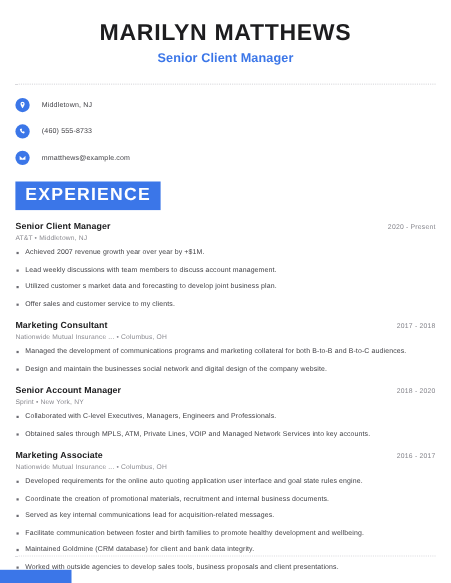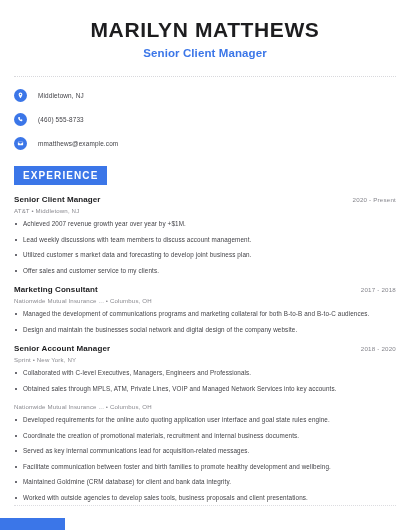--- a/index.html
+++ b/index.html
@@ -80,21 +80,21 @@
 
   
   .section {
     padding: 0 14px;
     margin-top: 14px;
   }
   .section-badge {
     display: inline-block;
     background: #3b76e8;
     color: #ffffff;
-    font-size: 10px;
+    font-size: 16px;
     font-weight: bold;
     letter-spacing: 1.1px;
     padding: 4px 9px 4px 9px;
   }
 
   
   .job {
     margin-top: 10px;
   }
   .job:first-of-type { margin-top: 11px; }
@@ -245,20 +245,24 @@
       </div>
       <div class="job-company">Sprint  •  New York, NY</div>
       <ul class="bullets">
         <li>Collaborated with C-level Executives, Managers, Engineers and Professionals.</li>
         <li>Obtained sales through MPLS, ATM, Private Lines, VOIP and Managed Network Services into key accounts.</li>
       </ul>
     </div>
 
     
     <div class="job">
+      <div class="job-head">
+        <span class="job-role">Marketing Associate</span>
+        <span class="job-dates">2016 - 2017</span>
+      </div>
       <div class="job-company">Nationwide Mutual Insurance ...  •  Columbus, OH</div>
       <ul class="bullets">
         <li>Developed requirements for the online auto quoting application user interface and goal state rules engine.</li>
         <li>Coordinate the creation of promotional materials, recruitment and internal business documents.</li>
         <li>Served as key internal communications lead for acquisition-related messages.</li>
         <li>Facilitate communication between foster and birth families to promote healthy development and wellbeing.</li>
         <li>Maintained Goldmine (CRM database) for client and bank data integrity.</li>
         <li>Worked with outside agencies to develop sales tools, business proposals and client presentations.</li>
       </ul>
     </div>

